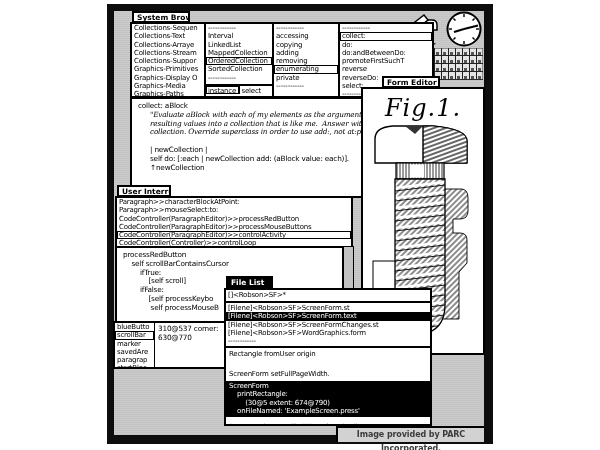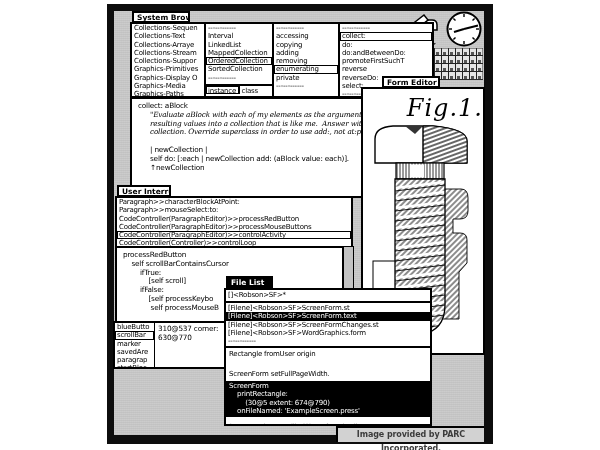--- a/index.html
+++ b/index.html
@@ -17,21 +17,21 @@
        font-size:7.5px;font-weight:bold;line-height:8px;padding:1px 3px;white-space:nowrap;overflow:hidden;}
   .tab.black{background:#000;color:#fff;}
   .row{height:8.3px;line-height:8.4px;font-size:7px;letter-spacing:-.2px;
        white-space:pre;overflow:hidden;padding:0 2px;}
   .sel{outline:1px solid #000;outline-offset:-1px;}
   .inv{background:#000;color:#fff;}
   .code{font-size:7.3px;line-height:8.8px;letter-spacing:-.2px;white-space:pre;overflow:hidden;}
   .cmt{font-family:"DejaVu Serif",serif;font-style:italic;}
   .scrollstrip{position:absolute;background:#c2c2c2;border:1px solid #000;box-sizing:border-box;}
   #fig-caption{font-family:"DejaVu Serif",serif;font-style:italic;font-size:24px;
-               text-align:right;letter-spacing:1px;line-height:26px;}
+               text-align:center;letter-spacing:1px;line-height:26px;}
   #parc-caption{left:336px;top:426px;width:148px;height:16px;background:#d2d2d2;
       border-top:2px solid #000;border-left:2px solid #000;box-sizing:border-box;
       font-size:8px;font-weight:bold;color:#3c3c3c;text-align:center;line-height:14px;
       letter-spacing:-.1px;}
   .filelist-out{font-size:7px;letter-spacing:-.2px;line-height:8.6px;white-space:pre;padding:2px 3px;}
 </style>
 </head>
 <body>
 
 <div class="abs" id="frame"></div>
@@ -89,21 +89,21 @@
   <div class="row">------------</div>
   <div class="row">Interval</div>
   <div class="row">LinkedList</div>
   <div class="row">MappedCollection</div>
   <div class="row sel">OrderedCollection</div>
   <div class="row">SortedCollection</div>
   <div class="row">------------</div>
 </div>
 <div class="pane" style="left:204px;top:84px;width:70px;height:14px;z-index:2;display:flex">
   <div class="row sel" style="flex:1;line-height:10px">instance</div>
-  <div class="row" style="flex:1;border-left:1px solid #000;line-height:10px">class</div>
+  <div class="row" style="flex:1;border-left:1px solid #000;line-height:10px">select</div>
 </div>
 
 <div class="pane" style="left:272px;top:22px;width:68px;height:76px;z-index:2">
   <div class="row">------------</div>
   <div class="row">accessing</div>
   <div class="row">copying</div>
   <div class="row">adding</div>
   <div class="row">removing</div>
   <div class="row sel">enumerating</div>
   <div class="row">private</div>

